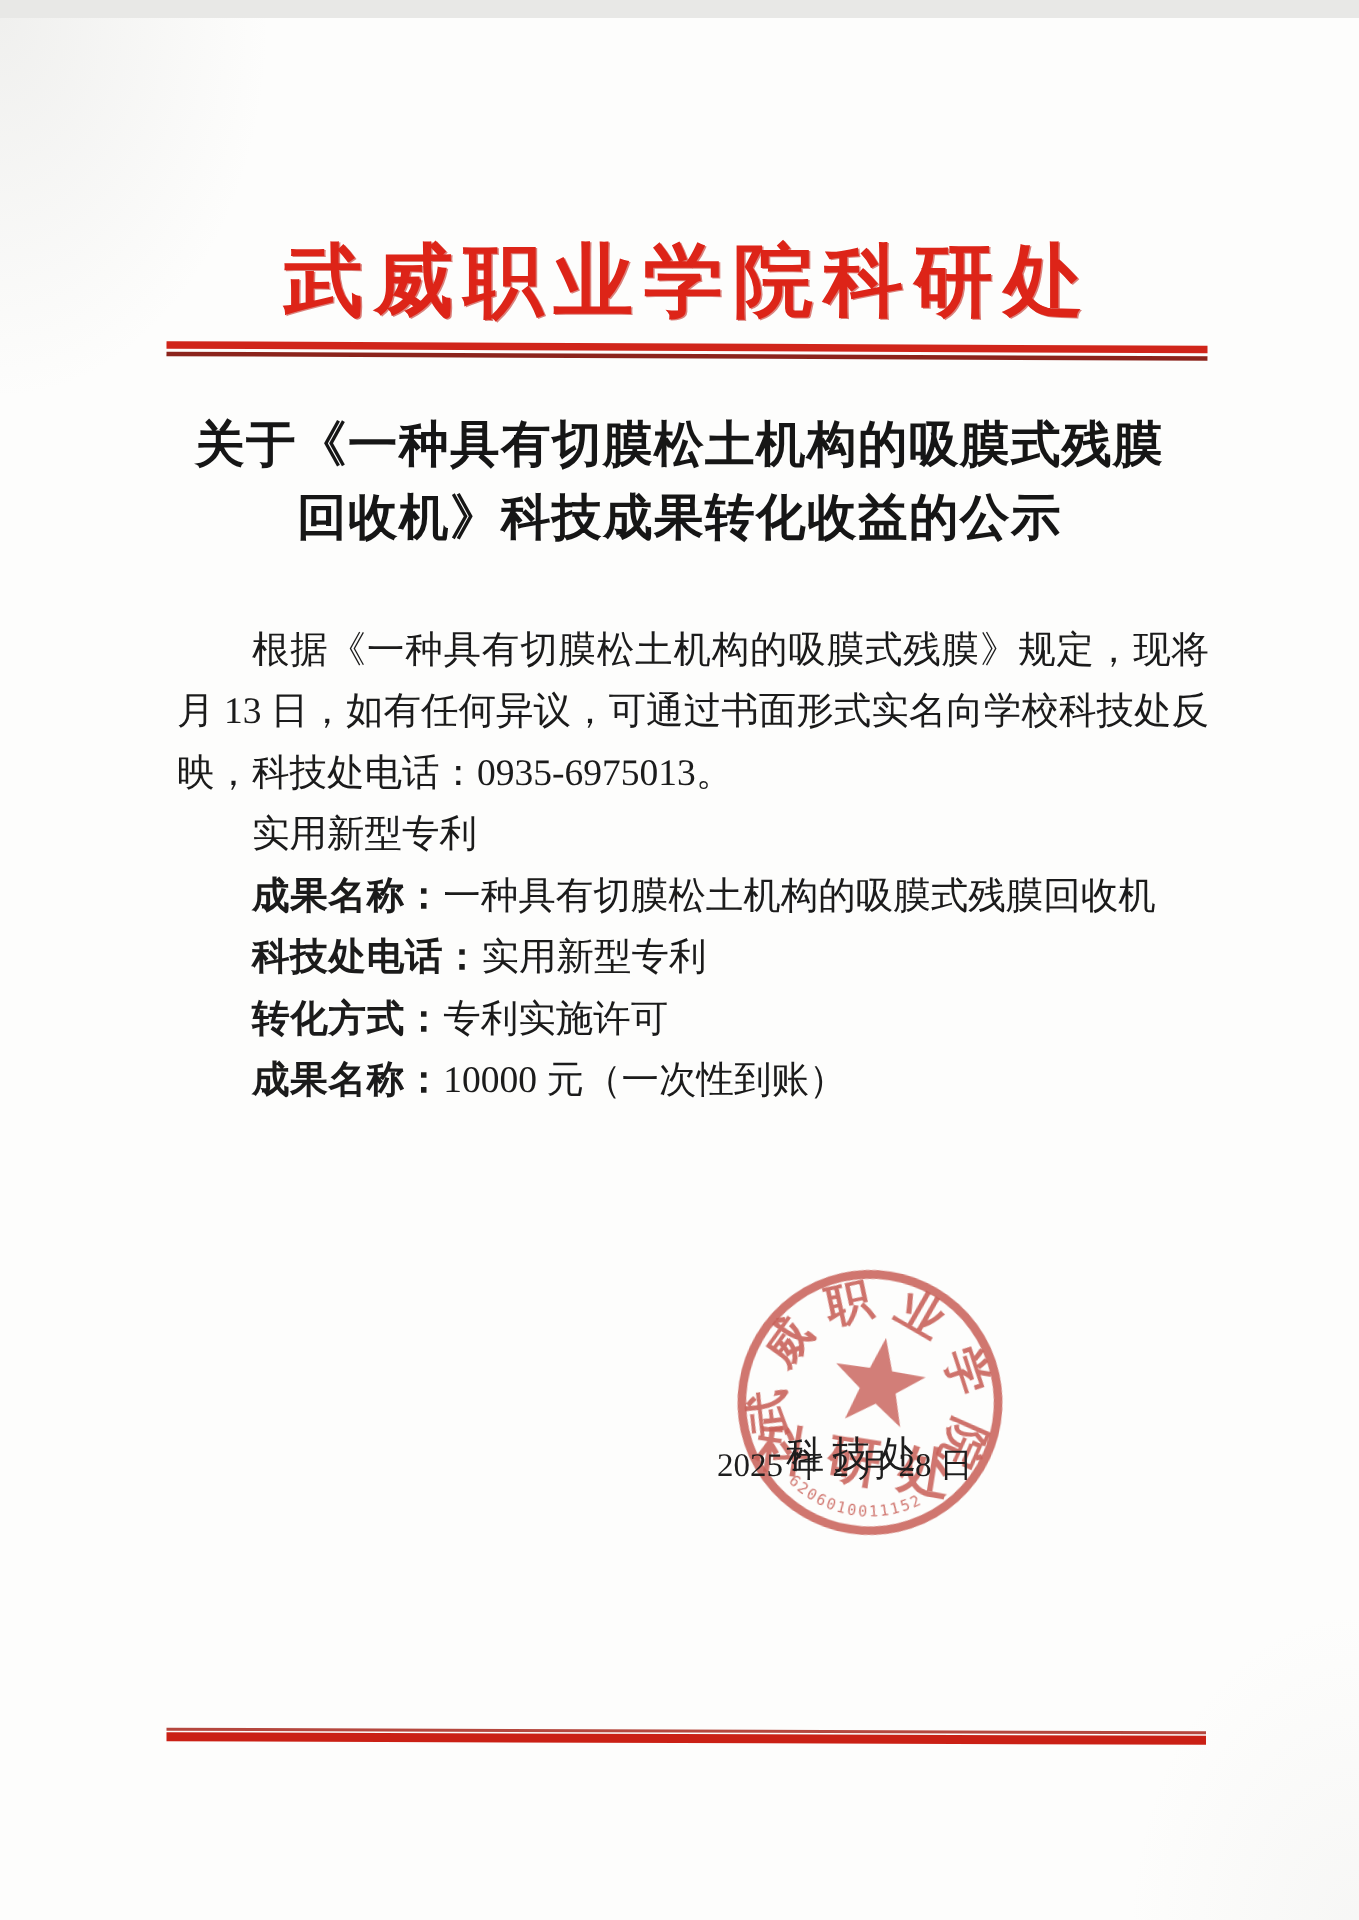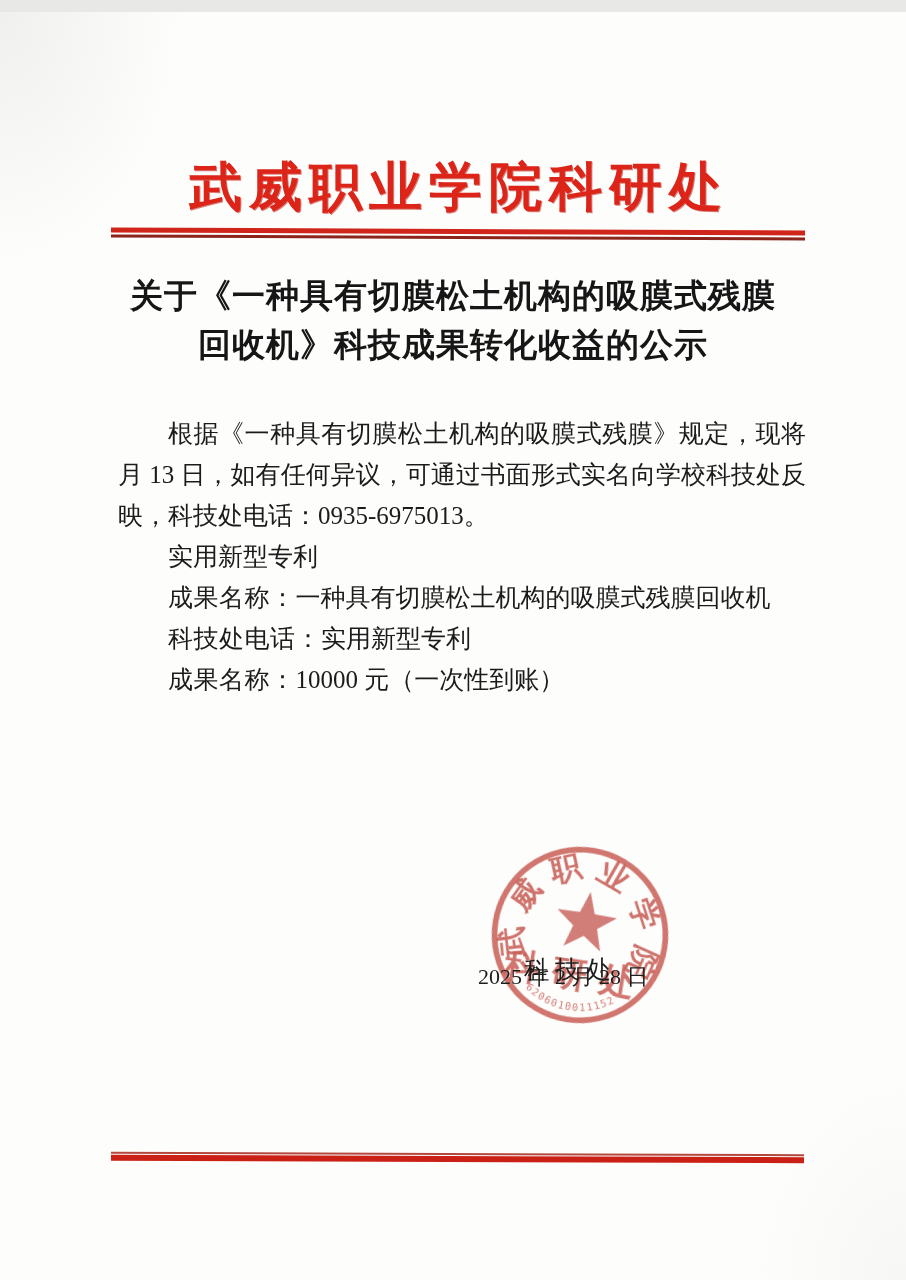--- a/index.html
+++ b/index.html
@@ -77,21 +77,21 @@
   }
   .text-block .line { white-space: nowrap; }
   .indent { text-indent: 2em; }
   .stretch {
     white-space: normal;
     text-align: justify;
     text-align-last: justify;
   }
   .info-label {
     font-family: "Liberation Sans", "DejaVu Sans", sans-serif;
-    font-weight: 400;
+    font-weight: 700;
     letter-spacing: 0.5px;
     text-align: right;
   }
   .info-value { }
 
   
   .seal {
     position: absolute;
     left: 484px;
     top: 827px;
@@ -167,20 +167,23 @@
 
     <div class="line indent">实用新型专利</div>
 
     <div class="line indent">
       <span class="info-label">成果名称：</span><span class="info-value">一种具有切膜松土机构的吸膜式残膜回收机</span>
     </div>
     <div class="line indent">
       <span class="info-label">科技处电话：</span><span class="info-value">实用新型专利</span>
     </div>
     <div class="line indent">
+      <span class="info-label">转化方式：</span><span class="info-value">专利实施许可</span>
+    </div>
+    <div class="line indent">
       <span class="info-label">成果名称：</span><span class="info-value">10000 元（一次性到账）</span>
     </div>
   </div>
 
   <svg class="seal" viewBox="0 0 200 200" xmlns="http://www.w3.org/2000/svg">
     <circle cx="100" cy="100" r="89" fill="none" stroke="#bf453c" stroke-width="6" stroke-opacity="0.85"></circle>
 
     <g fill="#bf453c" fill-opacity="0.88" font-family="Liberation Serif, DejaVu Serif, serif" font-size="32" font-weight="700" text-anchor="middle">
       <text transform="translate(32.4,118.1) rotate(-105)" dy="10">武</text>
       <text transform="translate(37.6,68.2) rotate(-63)" dy="10">威</text>

